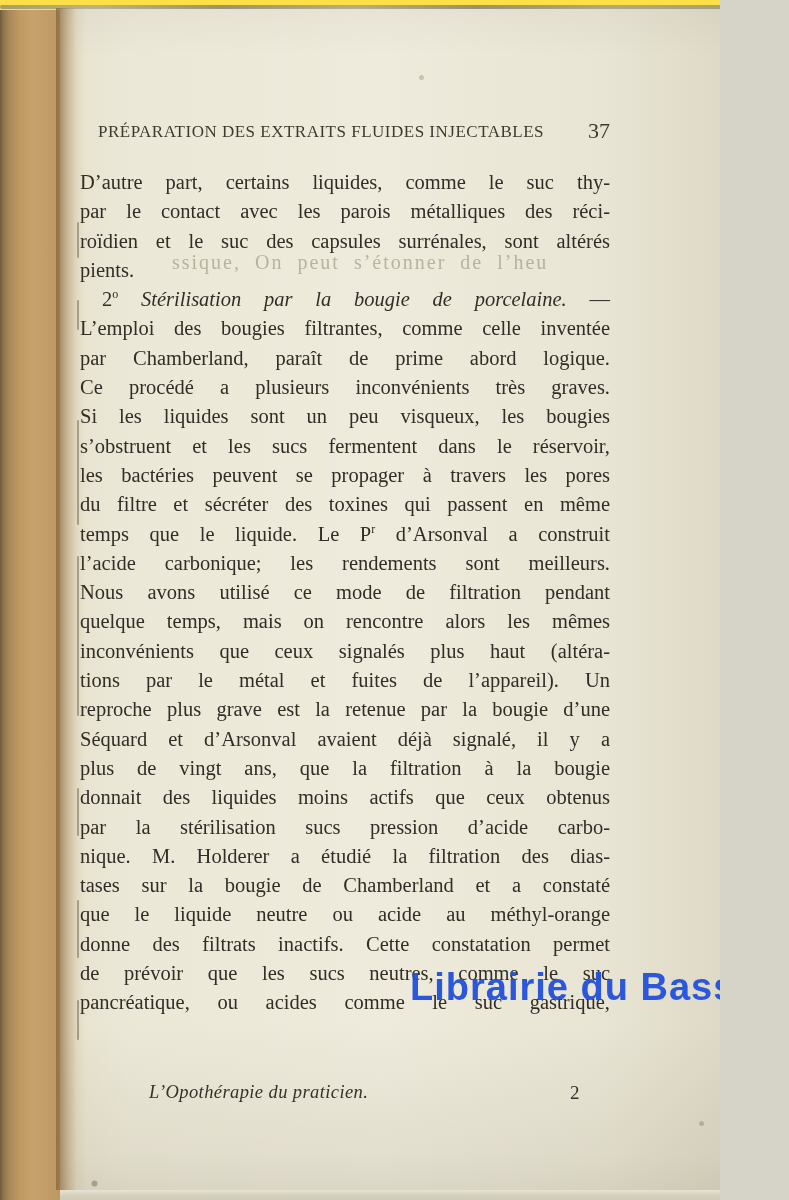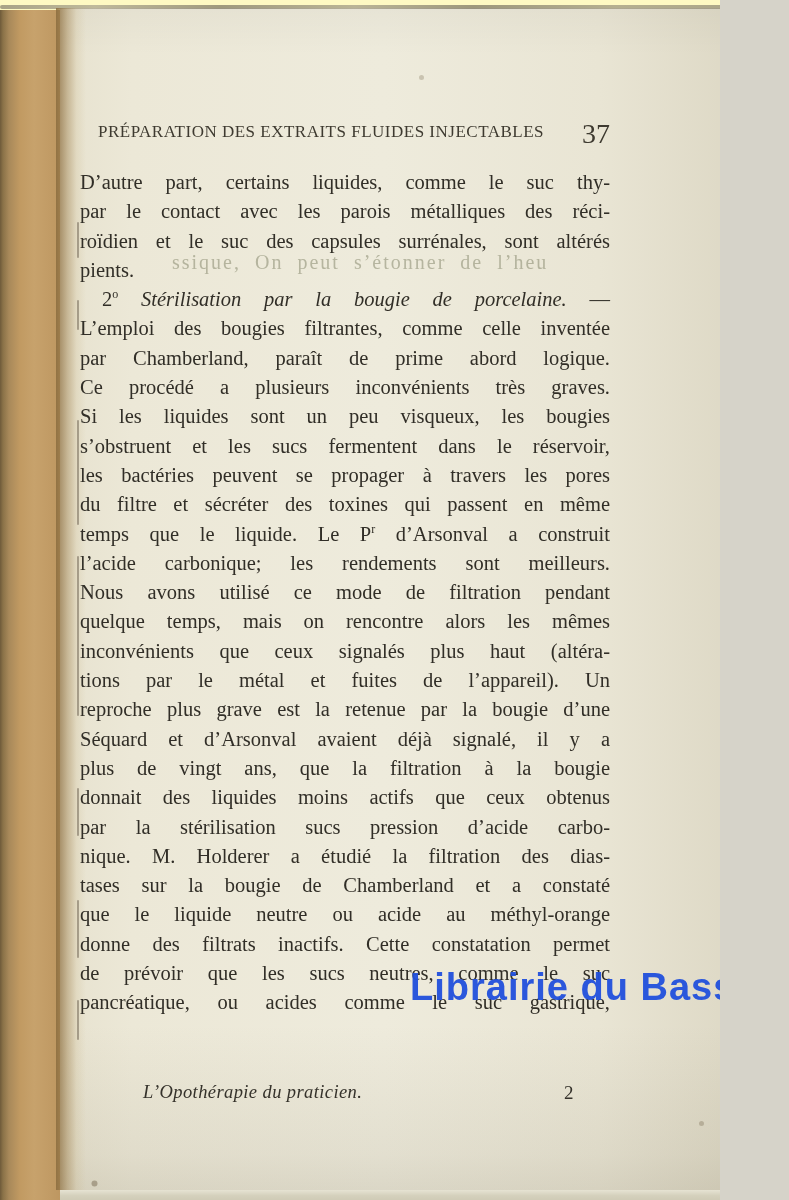--- a/index.html
+++ b/index.html
@@ -1,17 +1,17 @@
 <!DOCTYPE html>
 <html><head>
 <meta charset="utf-8">
 <style>
   html,body{margin:0;padding:0;background:#d6d3c9;}
   .photo{position:relative;width:720px;height:1200px;overflow:hidden;
-         background:#fef9c3;font-family:"Liberation Serif",serif;}
+         background:#fde047;font-family:"Liberation Serif",serif;}
 
   
   .cover{position:absolute;left:0;top:10px;width:62px;height:1190px;
          background:linear-gradient(90deg,#6e5a3a 0,#8a7248 3px,#a8895a 9px,#c19a62 20px,#c7a26c 55%,#bd9660 100%);}
 
   
   .page{position:absolute;left:60px;top:8px;width:719px;height:1182px;
         border-right:2px solid #8f8a77;
         background:
           linear-gradient(180deg,rgba(0,0,0,0.03) 0%,rgba(0,0,0,0) 4%,rgba(0,0,0,0) 86%,rgba(90,80,55,0.08) 97%,rgba(90,80,55,0.13) 100%),
@@ -38,38 +38,38 @@
   
   .right-sliver{position:absolute;left:781px;top:8px;width:8px;height:1182px;
                 background:linear-gradient(90deg,#cfcab6 0,#e4e0d0 40%,#e9e5d6 100%);}
   .bottom-strip{position:absolute;left:60px;top:1190px;width:729px;height:10px;
                 background:linear-gradient(180deg,#e6e3d3 0,#d5d1bd 55%,#cfcbb6 100%);}
 
   
   .header{position:absolute;left:80px;top:122px;width:530px;height:30px;color:#3e3a30;}
   .header-title{position:absolute;left:0;right:48px;text-align:center;
                 font-size:17px;letter-spacing:0.5px;white-space:nowrap;}
-  .header-page-number{position:absolute;right:0;top:-4px;font-size:28px;text-align:right;}
+  .header-page-number{position:absolute;right:0;top:-4px;font-size:22px;text-align:right;}
 
   
   .showthrough{position:absolute;left:172px;top:251px;width:540px;font-size:20px;
                color:rgba(125,128,100,.5);letter-spacing:2px;word-spacing:7px;
                filter:blur(.6px);white-space:nowrap;}
 
   
   .body-text{position:absolute;left:80px;top:168px;width:530px;
              font-size:20.5px;color:#312e27;word-spacing:-0.2px;}
   .line{height:29.3px;line-height:29.3px;text-align:justify;text-align-last:justify;}
   .line.par-end{text-align-last:left;}
   .line.indent{padding-left:22px;}
   .line sup{font-size:12px;line-height:0;}
   .line .it{font-style:italic;}
 
   
-  .footer{position:absolute;left:87px;top:1082px;width:530px;height:26px;color:#35322b;}
+  .footer{position:absolute;left:93px;top:1082px;width:530px;height:26px;color:#35322b;}
   .signature{position:absolute;left:56px;font-style:italic;font-size:18.5px;letter-spacing:.4px;}
   .folio{position:absolute;left:477px;font-size:19px;}
 
   
   .watermark{position:absolute;left:410px;top:968px;
              font-family:"Liberation Sans",sans-serif;font-weight:bold;font-size:38px;
              letter-spacing:1px;line-height:38px;opacity:.95;white-space:nowrap;}
 
   
   .specks{position:absolute;left:0;top:0;width:3px;height:3px;border-radius:50%;

